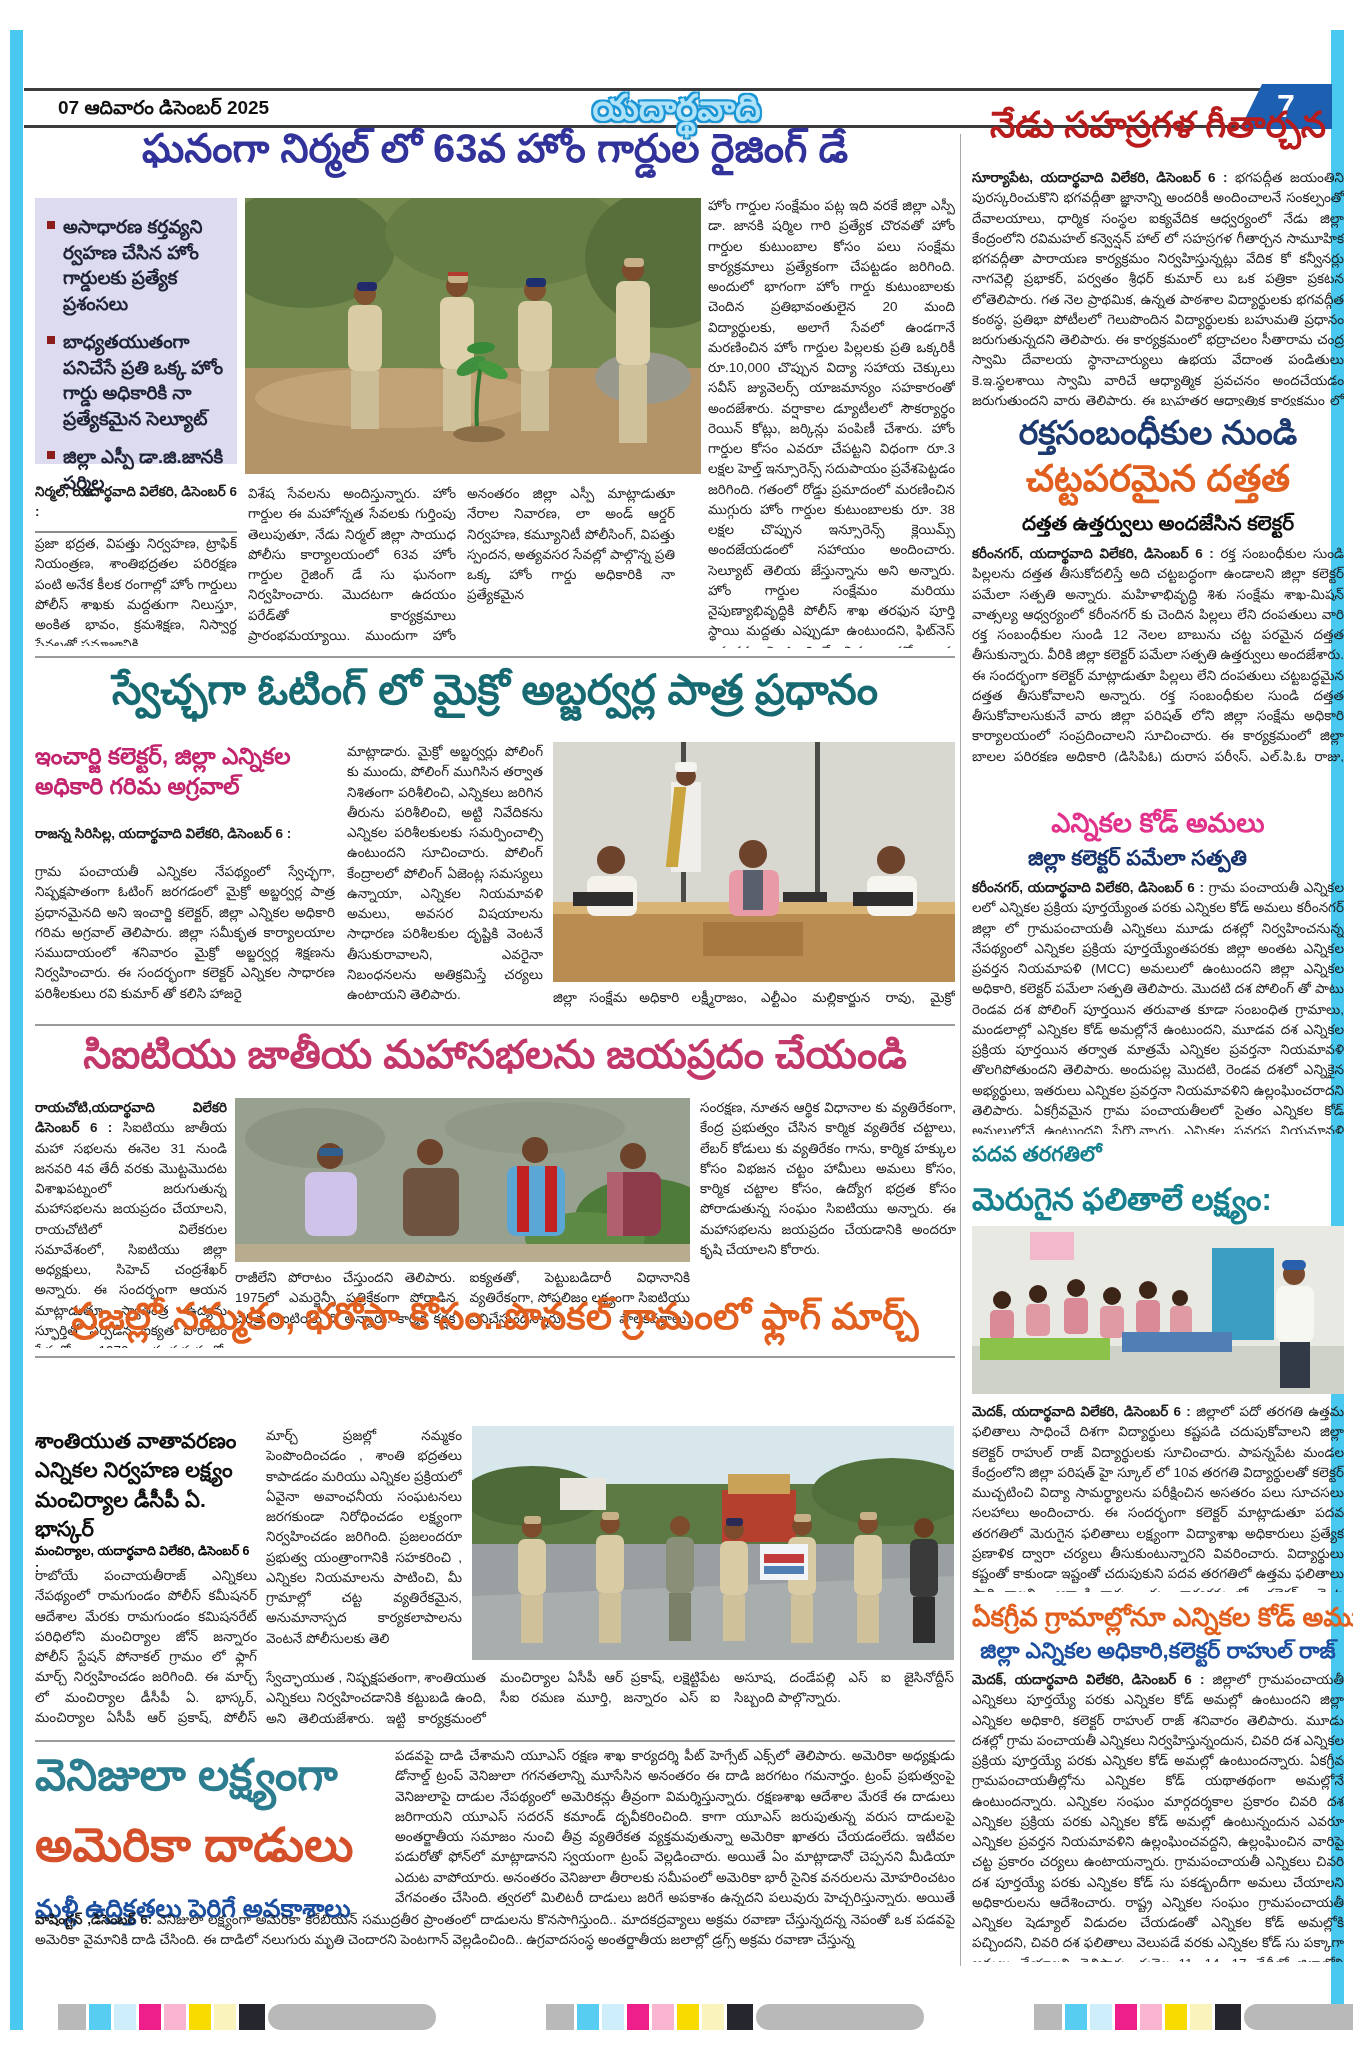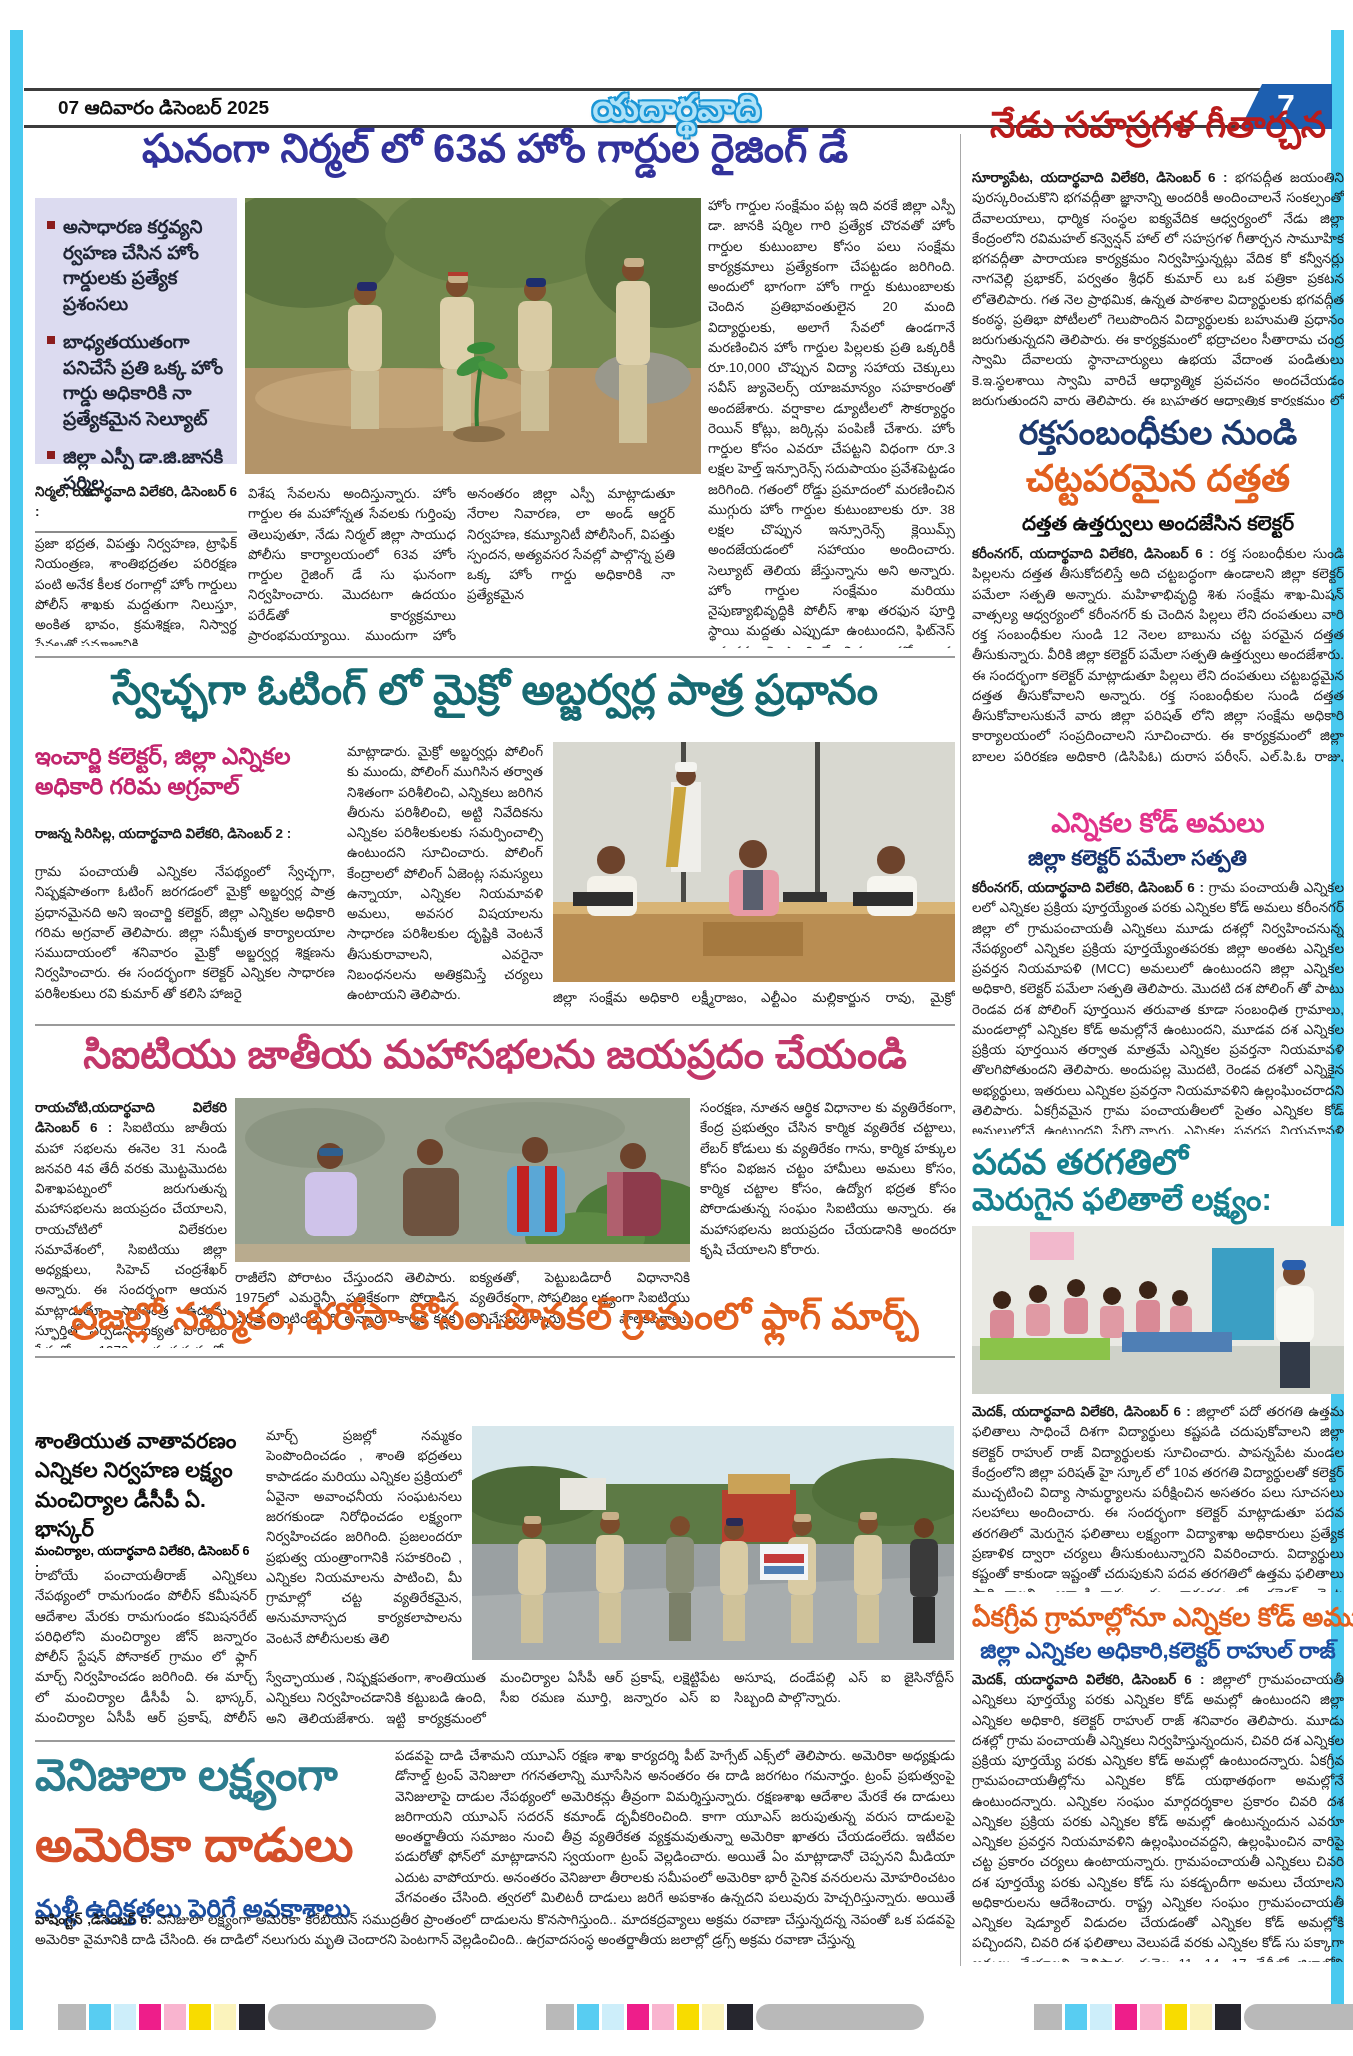--- a/index.html
+++ b/index.html
@@ -108,21 +108,21 @@
   <div class="abs bt by bylinebar" style="left:35px;top:482px;width:202px;">నిర్మల్, యదార్థవాది విలేకరి, డిసెంబర్ 6 :</div>
   <div class="abs bt" style="left:35px;top:534px;width:202px;height:112px;">ప్రజా భద్రత, విపత్తు నిర్వహణ, ట్రాఫిక్ నియంత్రణ, శాంతిభద్రతల పరిరక్షణ పంటి అనేక కీలక రంగాల్లో హోం గార్డులు పోలీస్ శాఖకు మద్దతుగా నిలుస్తూ, అంకిత భావం, క్రమశిక్షణ, నిస్వార్థ సేవలతో సమాజానికి</div>
   <div class="abs bt" style="left:248px;top:484px;width:208px;height:162px;">విశేష సేవలను అందిస్తున్నారు. హోం గార్డుల ఈ మహోన్నత సేవలకు గుర్తింపు తెలుపుతూ, నేడు నిర్మల్ జిల్లా సాయుధ పోలీసు కార్యాలయంలో 63వ హోం గార్డుల రైజింగ్ డే సు ఘనంగా నిర్వహించారు. మొదటగా ఉదయం పరేడ్‌తో కార్యక్రమాలు ప్రారంభమయ్యాయి. ముందుగా హోం గార్డులు జిల్లా పోలీసు అధికారి, డా.జి.జానకి షర్మిల కు గౌరవ వందనం సమర్పించారు.</div>
   <div class="abs bt" style="left:467px;top:484px;width:208px;height:162px;">అనంతరం జిల్లా ఎస్పీ మాట్లాడుతూ నేరాల నివారణ, లా అండ్ ఆర్డర్ నిర్వహణ, కమ్యూనిటీ పోలీసింగ్, విపత్తు స్పందన, అత్యవసర సేవల్లో పాల్గొన్న ప్రతి ఒక్క హోం గార్డు అధికారికి నా ప్రత్యేకమైన</div>
 
   <div class="hr" style="left:35px;top:656px;width:920px;"></div>
 
   <div class="abs hl" style="left:35px;top:666px;width:920px;font-size:42px;color:#176a72;">స్వేచ్ఛగా ఓటింగ్ లో మైక్రో అబ్జర్వర్ల పాత్ర ప్రధానం</div>
 
   <div class="abs" style="left:35px;top:742px;width:300px;font-size:23px;font-weight:bold;color:#c2256e;line-height:1.3;">ఇంచార్జి కలెక్టర్, జిల్లా ఎన్నికల అధికారి గరిమ అగ్రవాల్</div>
-  <div class="abs bt by" style="left:35px;top:824px;width:300px;">రాజన్న సిరిసిల్ల, యదార్థవాది విలేకరి, డిసెంబర్ 2 :</div>
+  <div class="abs bt by" style="left:35px;top:824px;width:300px;">రాజన్న సిరిసిల్ల, యదార్థవాది విలేకరి, డిసెంబర్ 6 :</div>
   <div class="abs bt" style="left:35px;top:862px;width:300px;height:152px;">గ్రామ పంచాయతీ ఎన్నికల నేపథ్యంలో స్వేచ్ఛగా, నిష్పక్షపాతంగా ఓటింగ్ జరగడంలో మైక్రో అబ్జర్వర్ల పాత్ర ప్రధానమైనది అని ఇంచార్జి కలెక్టర్, జిల్లా ఎన్నికల అధికారి గరిమ అగ్రవాల్ తెలిపారు. జిల్లా సమీకృత కార్యాలయాల సముదాయంలో శనివారం మైక్రో అబ్జర్వర్ల శిక్షణను నిర్వహించారు. ఈ సందర్భంగా కలెక్టర్ ఎన్నికల సాధారణ పరిశీలకులు రవి కుమార్ తో కలిసి హాజరై</div>
   <div class="abs bt" style="left:347px;top:742px;width:196px;height:272px;">మాట్లాడారు. మైక్రో అబ్జర్వర్లు పోలింగ్ కు ముందు, పోలింగ్ ముగిసిన తర్వాత నిశితంగా పరిశీలించి, ఎన్నికలు జరిగిన తీరును పరిశీలించి, అట్టి నివేదికను ఎన్నికల పరిశీలకులకు సమర్పించాల్సి ఉంటుందని సూచించారు. పోలింగ్ కేంద్రాలలో పోలింగ్ ఏజెంట్ల సమస్యలు ఉన్నాయా, ఎన్నికల నియమావళి అమలు, అవసర విషయాలను సాధారణ పరిశీలకుల దృష్టికి వెంటనే తీసుకురావాలని, ఎవరైనా నిబంధనలను అతిక్రమిస్తే చర్యలు ఉంటాయని తెలిపారు.</div>
 
   <div class="photo" style="left:553px;top:742px;width:402px;height:240px;">
     <svg viewBox="0 0 402 240" preserveAspectRatio="none">
       <rect width="402" height="240" fill="#d8d8d0"></rect>
       <rect x="128" width="5" height="175" fill="#4a4a46"></rect>
       <rect x="262" width="5" height="175" fill="#4a4a46"></rect>
       <rect x="118" y="40" width="30" height="90" fill="#efeeea"></rect>
       <rect x="126" y="45" width="12" height="80" fill="#caa43c" transform="skewX(-6)"></rect>
@@ -249,21 +249,21 @@
 
   <div class="abs hl" style="left:972px;top:414px;width:372px;font-size:33px;color:#1d3a70;">రక్తసంబంధీకుల నుండి</div>
   <div class="abs hl" style="left:972px;top:458px;width:372px;font-size:37px;color:#e2601f;">చట్టపరమైన దత్తత</div>
   <div class="abs hl" style="left:972px;top:512px;width:372px;font-size:20px;color:#101010;">దత్తత ఉత్తర్వులు అందజేసిన కలెక్టర్</div>
   <div class="abs bt" style="left:972px;top:544px;width:372px;height:218px;"><span class="by">కరీంనగర్, యదార్థవాది విలేకరి, డిసెంబర్ 6 :</span> <span>రక్త సంబంధీకుల సుండి పిల్లలను దత్తత తీసుకోదలిస్తే అది చట్టబద్ధంగా ఉండాలని జిల్లా కలెక్టర్ పమేలా సత్పతి అన్నారు. మహిళాభివృద్ధి శిశు సంక్షేమ శాఖ-మిషన్ వాత్సల్య ఆధ్వర్యంలో కరీంనగర్ కు చెందిన పిల్లలు లేని దంపతులు వారి రక్త సంబంధీకుల సుండి 12 నెలల బాబును చట్ట పరమైన దత్తత తీసుకున్నారు. వీరికి జిల్లా కలెక్టర్ పమేలా సత్పతి ఉత్తర్వులు అందజేశారు. ఈ సందర్భంగా కలెక్టర్ మాట్లాడుతూ పిల్లలు లేని దంపతులు చట్టబద్ధమైన దత్తత తీసుకోవాలని అన్నారు. రక్త సంబంధీకుల సుండి దత్తత తీసుకోవాలసుకునే వారు జిల్లా పరిషత్ లోని జిల్లా సంక్షేమ అధికారి కార్యాలయంలో సంప్రదించాలని సూచించారు. ఈ కార్యక్రమంలో జిల్లా బాలల పరిరక్షణ అధికారి (డిసిపిఓ) దుర్గాస పర్వీస్, ఎల్.పి.ఓ రాజు, యం.రాజ్ కుమార్, రమేష్, మిషన్ వాత్సల్య సిబ్బంది పాల్గొన్నారు.</span></div>
 
   <div class="abs hl" style="left:972px;top:808px;width:372px;font-size:27px;color:#e1338b;">ఎన్నికల కోడ్ అమలు</div>
   <div class="abs" style="left:1028px;top:846px;width:372px;font-size:21px;font-weight:bold;color:#17336e;">జిల్లా కలెక్టర్ పమేలా సత్పతి</div>
   <div class="abs bt" style="left:972px;top:878px;width:372px;height:256px;"><span class="by">కరీంనగర్, యదార్థవాది విలేకరి, డిసెంబర్ 6 :</span> <span>గ్రామ పంచాయతీ ఎన్నికల లలో ఎన్నికల ప్రక్రియ పూర్తయ్యేంత పరకు ఎన్నికల కోడ్ అమలు కరీంనగర్ జిల్లా లో గ్రామపంచాయతీ ఎన్నికలు మూడు దశల్లో నిర్వహించనున్న నేపథ్యంలో ఎన్నికల ప్రక్రియ పూర్తయ్యేంతపరకు జిల్లా అంతట ఎన్నికల ప్రవర్తన నియమాపళి (MCC) అమలులో ఉంటుందని జిల్లా ఎన్నికల అధికారి, కలెక్టర్ పమేలా సత్పతి తెలిపారు. మొదటి దశ పోలింగ్ తో పాటు రెండవ దశ పోలింగ్ పూర్తయిన తరువాత కూడా సంబంధిత గ్రామాలు, మండలాల్లో ఎన్నికల కోడ్ అమల్లోనే ఉంటుందని, మూడవ దశ ఎన్నికల ప్రక్రియ పూర్తయిన తర్వాత మాత్రమే ఎన్నికల ప్రవర్తనా నియమావళి తొలగిపోతుందని తెలిపారు. అందుపల్ల మొదటి, రెండవ దశలో ఎన్నికైన అభ్యర్థులు, ఇతరులు ఎన్నికల ప్రవర్తనా నియమావళిని ఉల్లంఘించరాదని తెలిపారు. ఏకగ్రీవమైన గ్రామ పంచాయతీలలో సైతం ఎన్నికల కోడ్ అమలులోనే ఉంటుందని పేర్కొన్నారు. ఎన్నికల ప్రవర్తస నియమావళి ప్రకారం నిబంధనలు అతిక్రమించిన వారిపై ఎన్నికలకు దూరమయ్యేలా చర్యలు తీసుకోవడంతో పాటు, చట్ట ప్రకారం చర్యలు తీసుకుంటామని కలెక్టర్ హెచ్చరించారు.</span></div>
 
-  <div class="abs" style="left:972px;top:1142px;width:372px;font-size:35px;font-weight:bold;color:#17808f;">పదవ తరగతిలో</div>
+  <div class="abs" style="left:972px;top:1142px;width:372px;font-size:21px;font-weight:bold;color:#17808f;">పదవ తరగతిలో</div>
   <div class="abs" style="left:972px;top:1182px;width:372px;font-size:31px;font-weight:bold;color:#17808f;">మెరుగైన ఫలితాలే లక్ష్యం: కలెక్టర్</div>
 
   <div class="photo" style="left:972px;top:1226px;width:372px;height:168px;">
     <svg viewBox="0 0 372 168" preserveAspectRatio="none">
       <rect width="372" height="168" fill="#e9e9e3"></rect>
       <rect x="58" y="6" width="44" height="28" fill="#f2b8cc"></rect>
       <rect x="240" y="22" width="62" height="92" fill="#3b9fc4"></rect>
       <rect y="120" width="372" height="48" fill="#cfd2c9"></rect>
       <g>
         <circle cx="30" cy="74" r="9" fill="#3c2417"></circle>

